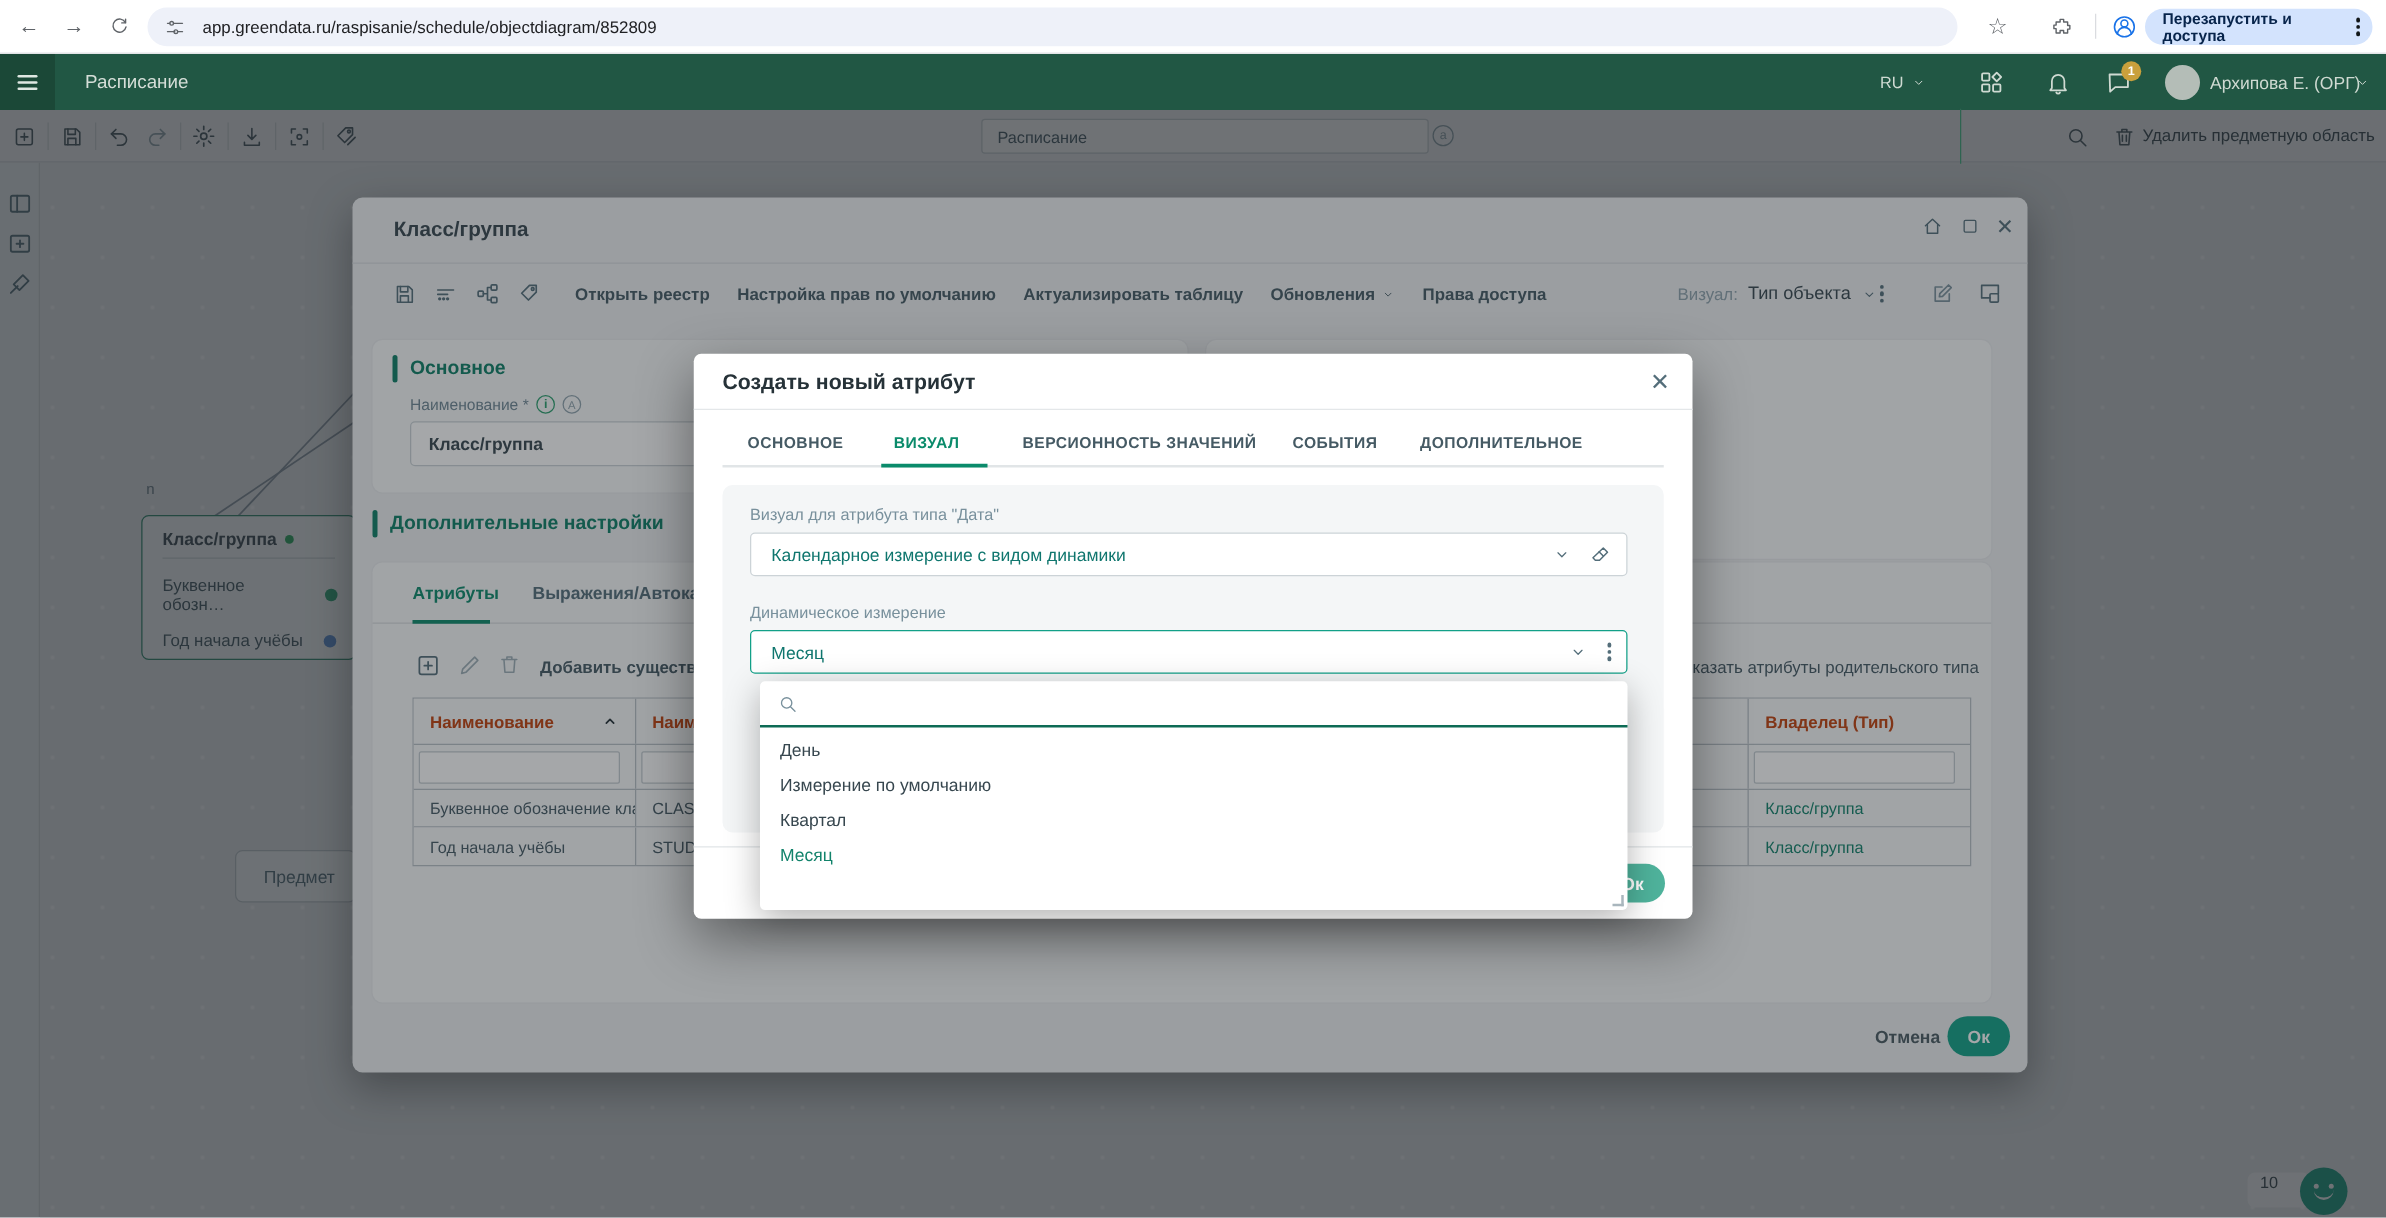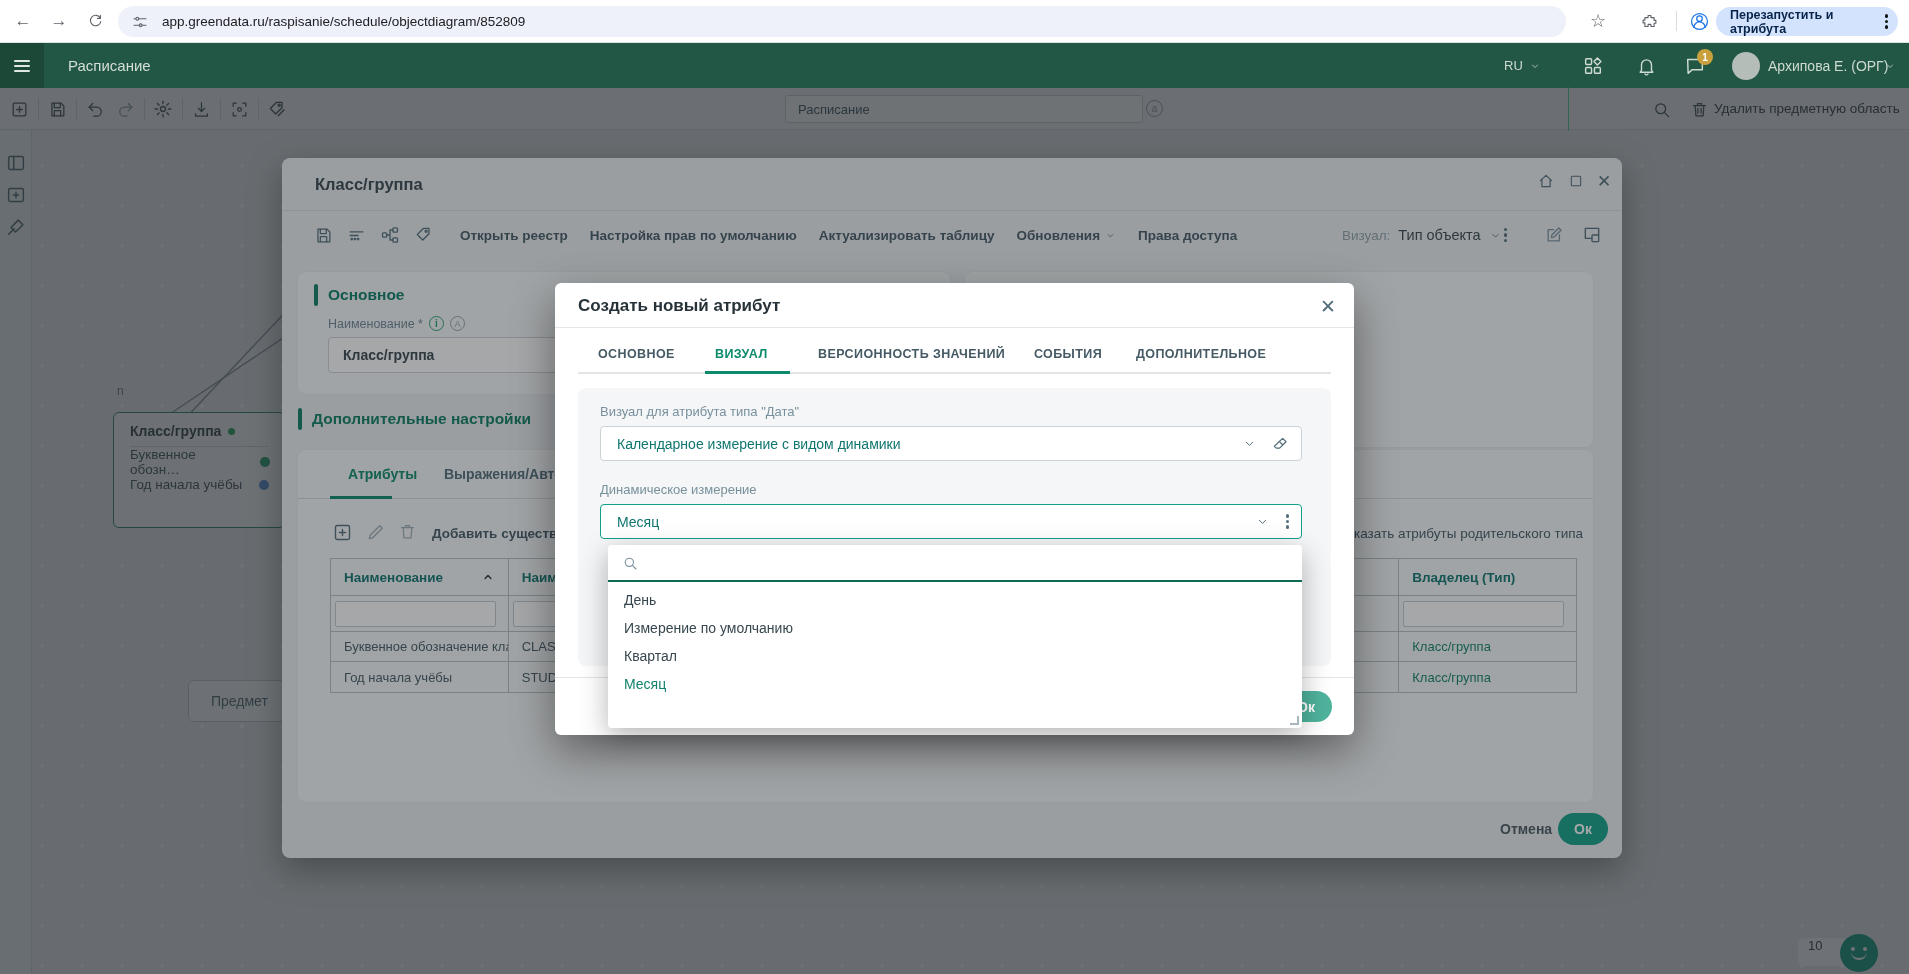--- a/index.html
+++ b/index.html
@@ -38,21 +38,21 @@
   
   .canvas { left:0; top:130px; width:1909px; height:844px; background-color:#eceff0;
     background-image:radial-gradient(rgba(255,255,255,.85) 1.6px, transparent 1.8px);
     background-size:40px 40px; background-position:22px 16px; z-index:1; }
   .left-strip { left:0; top:130px; width:32px; height:844px; background:#f1f4f5; border-right:1px solid #d7dbde; z-index:2; }
   .strip-ic { left:5px; width:22px; height:22px; color:#546e7a; }
   .node { background:#fbfdfd; border-radius:6px; z-index:3; }
   .node-class { left:113px; top:412px; width:172px; height:116px; border:1.5px solid #2f8d70; padding:10px 0 0 16px; }
   .node-title { font-size:14px; font-weight:700; color:#3b4a52; display:flex; align-items:center; gap:7px; }
   .node-hr { margin:7px 16px 0 0; border-top:1px solid #d3dadd; }
-  .node-row { margin-top:0; font-size:13.5px; color:#455a64; display:flex; align-items:center; padding-right:14px;gap:17px; }
+  .node-row { margin-top:14px; font-size:13.5px; color:#455a64; display:flex; align-items:center; padding-right:14px;gap:17px; }
   .dot { border-radius:50%; display:inline-block; }
   .node-subject { left:188px; top:680px; width:97px; height:42px; border:1px solid #c3cbd0; display:flex; align-items:center; padding-left:22px; font-size:14px; color:#546e7a; }
   .edge-label { left:117px; top:384px; font-size:12px; color:#6d7f8b; z-index:3; }
   .zoom-pill { left:1798px; top:938px; width:50px; height:28px; background:#fdfdfd; border-radius:6px; display:flex; align-items:flex-start; padding-left:10px; font-size:13px; color:#37474f; z-index:3; }
   .helper-circle { left:1840px; top:934px; width:38px; height:38px; border-radius:50%; background:#16a083; z-index:4; }
   .helper-circle i { position:absolute; top:13px; width:4px; height:4px; border-radius:50%; background:#fff; }
   .helper-circle u { position:absolute; left:11px; top:17px; width:16px; height:9px; border-bottom:2px solid #fff; border-radius:0 0 8px 8px; }
 
   
   .overlay { left:0; top:88px; width:1909px; height:886px; background:rgba(30,36,40,0.40); }
@@ -66,31 +66,31 @@
   .dlg-tool { top:62px; height:30px; display:flex; align-items:center; color:#546e7a; }
   .dlg-link { font-size:13.5px; font-weight:600; color:#455a64; }
   .panel { background:#f9fafb; border-radius:8px; box-shadow:0 0 0 1px rgba(0,0,0,0.02); }
   .sec-head { display:flex; align-items:center; gap:10px; }
   .sec-bar { width:4px; height:22px; background:#0d7f66; border-radius:2px; }
   .sec-title { font-size:15.5px; font-weight:700; color:#0d7f66; }
   .fld-label { font-size:12.5px; color:#6f8794; display:flex; align-items:center; gap:6px; }
   .circle-i { width:15px; height:15px; border:1.5px solid #2aa06d; border-radius:50%; color:#2aa06d; font-size:10px; font-weight:700; display:flex; align-items:center; justify-content:center; }
   .circle-A { width:15px; height:15px; border:1.5px solid #90a4ae; border-radius:50%; color:#90a4ae; font-size:9px; display:flex; align-items:center; justify-content:center; }
   .text-input { background:#fff; border:1px solid #ccd3d7; border-radius:4px; font-size:14px; font-weight:600; color:#37474f; padding:0 14px; display:flex; align-items:center; }
-  .tab { font-size:14px; font-weight:700;margin-left:18px; }
+  .tab { font-size:14px; font-weight:700; }
   .tab-active { color:#0d8a6c; }
   .tab-idle { color:#546e7a; font-weight:600; }
   .mini-btn { width:22px; height:22px; color:#546e7a; }
   .gtable { border:1px solid #b9c1c7; }
   .gt-row { display:flex; border-bottom:1px solid #b9c1c7; background:#f9fafb; }
   .gt-row:last-child { border-bottom:none; }
   .gt-cell { border-right:1px solid #b9c1c7; padding:0 13px; display:flex; align-items:center; overflow:hidden; white-space:nowrap; font-size:13px; color:#455a64; }
   .gt-cell:last-child { border-right:none; }
   .c1 { width:178px; } .c2 { width:892px; } .c3 { width:177px; }
-  .gt-head { font-size:13.5px; font-weight:700; color:#0f766e; }
+  .gt-head { font-size:13.5px; font-weight:700; color:#c2410c; }
   .filter-box { height:26px; background:#fff; border:1px solid #c3cbd0; border-radius:2px; width:100%; margin:0 -4px; }
   .tlink { color:#12836b; }
   .btn-ok { background:#12a287; color:#fff; font-size:14px; font-weight:600; border-radius:16px; display:flex; align-items:center; justify-content:center; }
   .btn-text { font-size:14px; font-weight:600; color:#4a5a62; }
 
   
   .modal { left:555px; top:283px; width:799px; height:452px; background:#fff; border-radius:6px; box-shadow:0 16px 44px rgba(0,0,0,.42); z-index:70; }
   .mo-title { left:23px; top:13px; font-size:17px; font-weight:700; color:#263238; }
   .mo-close { left:762px; top:12px; width:22px; height:22px; color:#546e7a; font-size:19px; display:flex; align-items:center; justify-content:center; }
   .mo-divider { left:0; top:44px; width:799px; border-top:1px solid #e4e7e9; }
@@ -147,21 +147,21 @@
     </div>
     <div class="abs" style="left:1676px; top:11px; width:1px; height:20px; background:#dadce0"></div>
     <div class="abs nav-btn" style="left:1686px; color:#1a73e8">
       <svg class="ic" width="19" height="19" viewBox="0 0 24 24">
           <circle cx="12" cy="8.5" r="3.5"></circle>
           <path d="M5 19.5a7 7 0 0 1 14 0"></path>
           <circle cx="12" cy="12" r="10"></circle>
         </svg>
     </div>
     <div class="abs update-pill">
-      <span>Перезапустить и атрибута</span>
+      <span>Перезапустить и доступа</span>
       <div class="kebab" style="filter:brightness(0.2)">
           <i></i>
           <i></i>
           <i></i>
         </div>
     </div>
   </div>
 
   <div class="abs appbar">
     <div class="abs menu-block">

